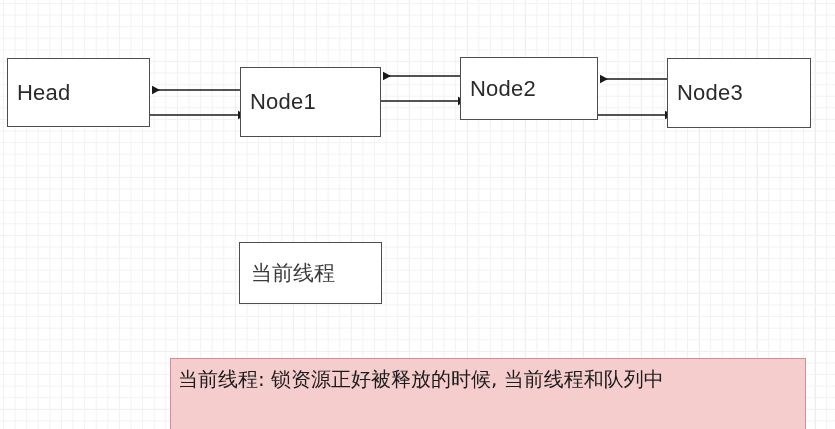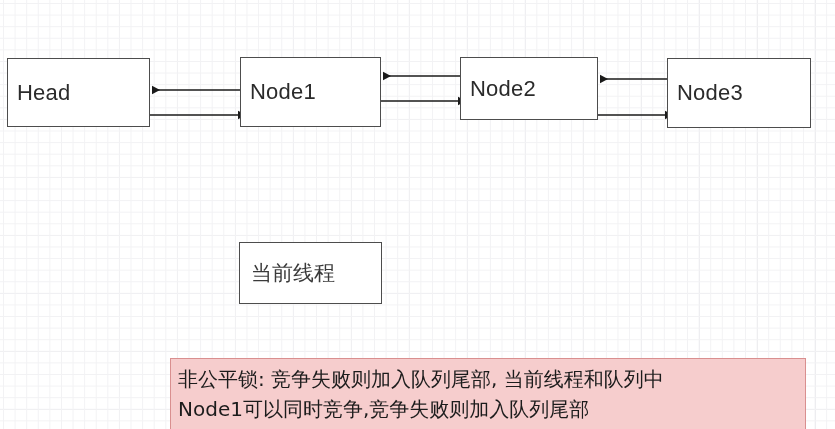--- a/index.html
+++ b/index.html
@@ -53,21 +53,21 @@
   }
   .cjk-label {
     font-size: 21px;
     color: #3a3a3a;
     padding-left: 11px;
     white-space: nowrap;
     line-height: 1;
     font-family: Liberation Serif, serif;
   }
   #head-box   { left: 7px;   top: 58px;  width: 143px; height: 69px; }
-  #node1-box  { left: 240px; top: 57px;  width: 141px; height: 70px; }
+  #node1-box  { left: 240px; top: 67px;  width: 141px; height: 70px; }
   #node2-box  { left: 460px; top: 57px;  width: 138px; height: 63px; }
   #node3-box  { left: 667px; top: 58px;  width: 144px; height: 70px; }
   #thread-box { left: 239px; top: 242px; width: 143px; height: 62px; }
   #outer-box  { left: 182px; top: 10px;  width: 244px; height: 319px; }
 
   #annotation-box {
     position: absolute;
     left: 170px;
     top: 358px;
     width: 636px;
@@ -131,17 +131,16 @@
 
   <div id="node3-box" class="node-box">
     <span class="node-label">Node3</span>
   </div>
 
   <div id="thread-box" class="node-box">
     <span class="cjk-label">当前线程</span>
   </div>
 
   <div id="annotation-box">
-    <div class="annotation-line">非公平锁: 竞争失败则加入队列尾部, 当前线程和队列中</div>
-    <div class="annotation-line">Node1可以同时竞争,竞争失败则加入队列尾部</div>
+    <div class="annotation-line">当前线程: 锁资源正好被释放的时候, 当前线程和队列中</div>
   </div>
 
 </div>
 
 </body></html>

